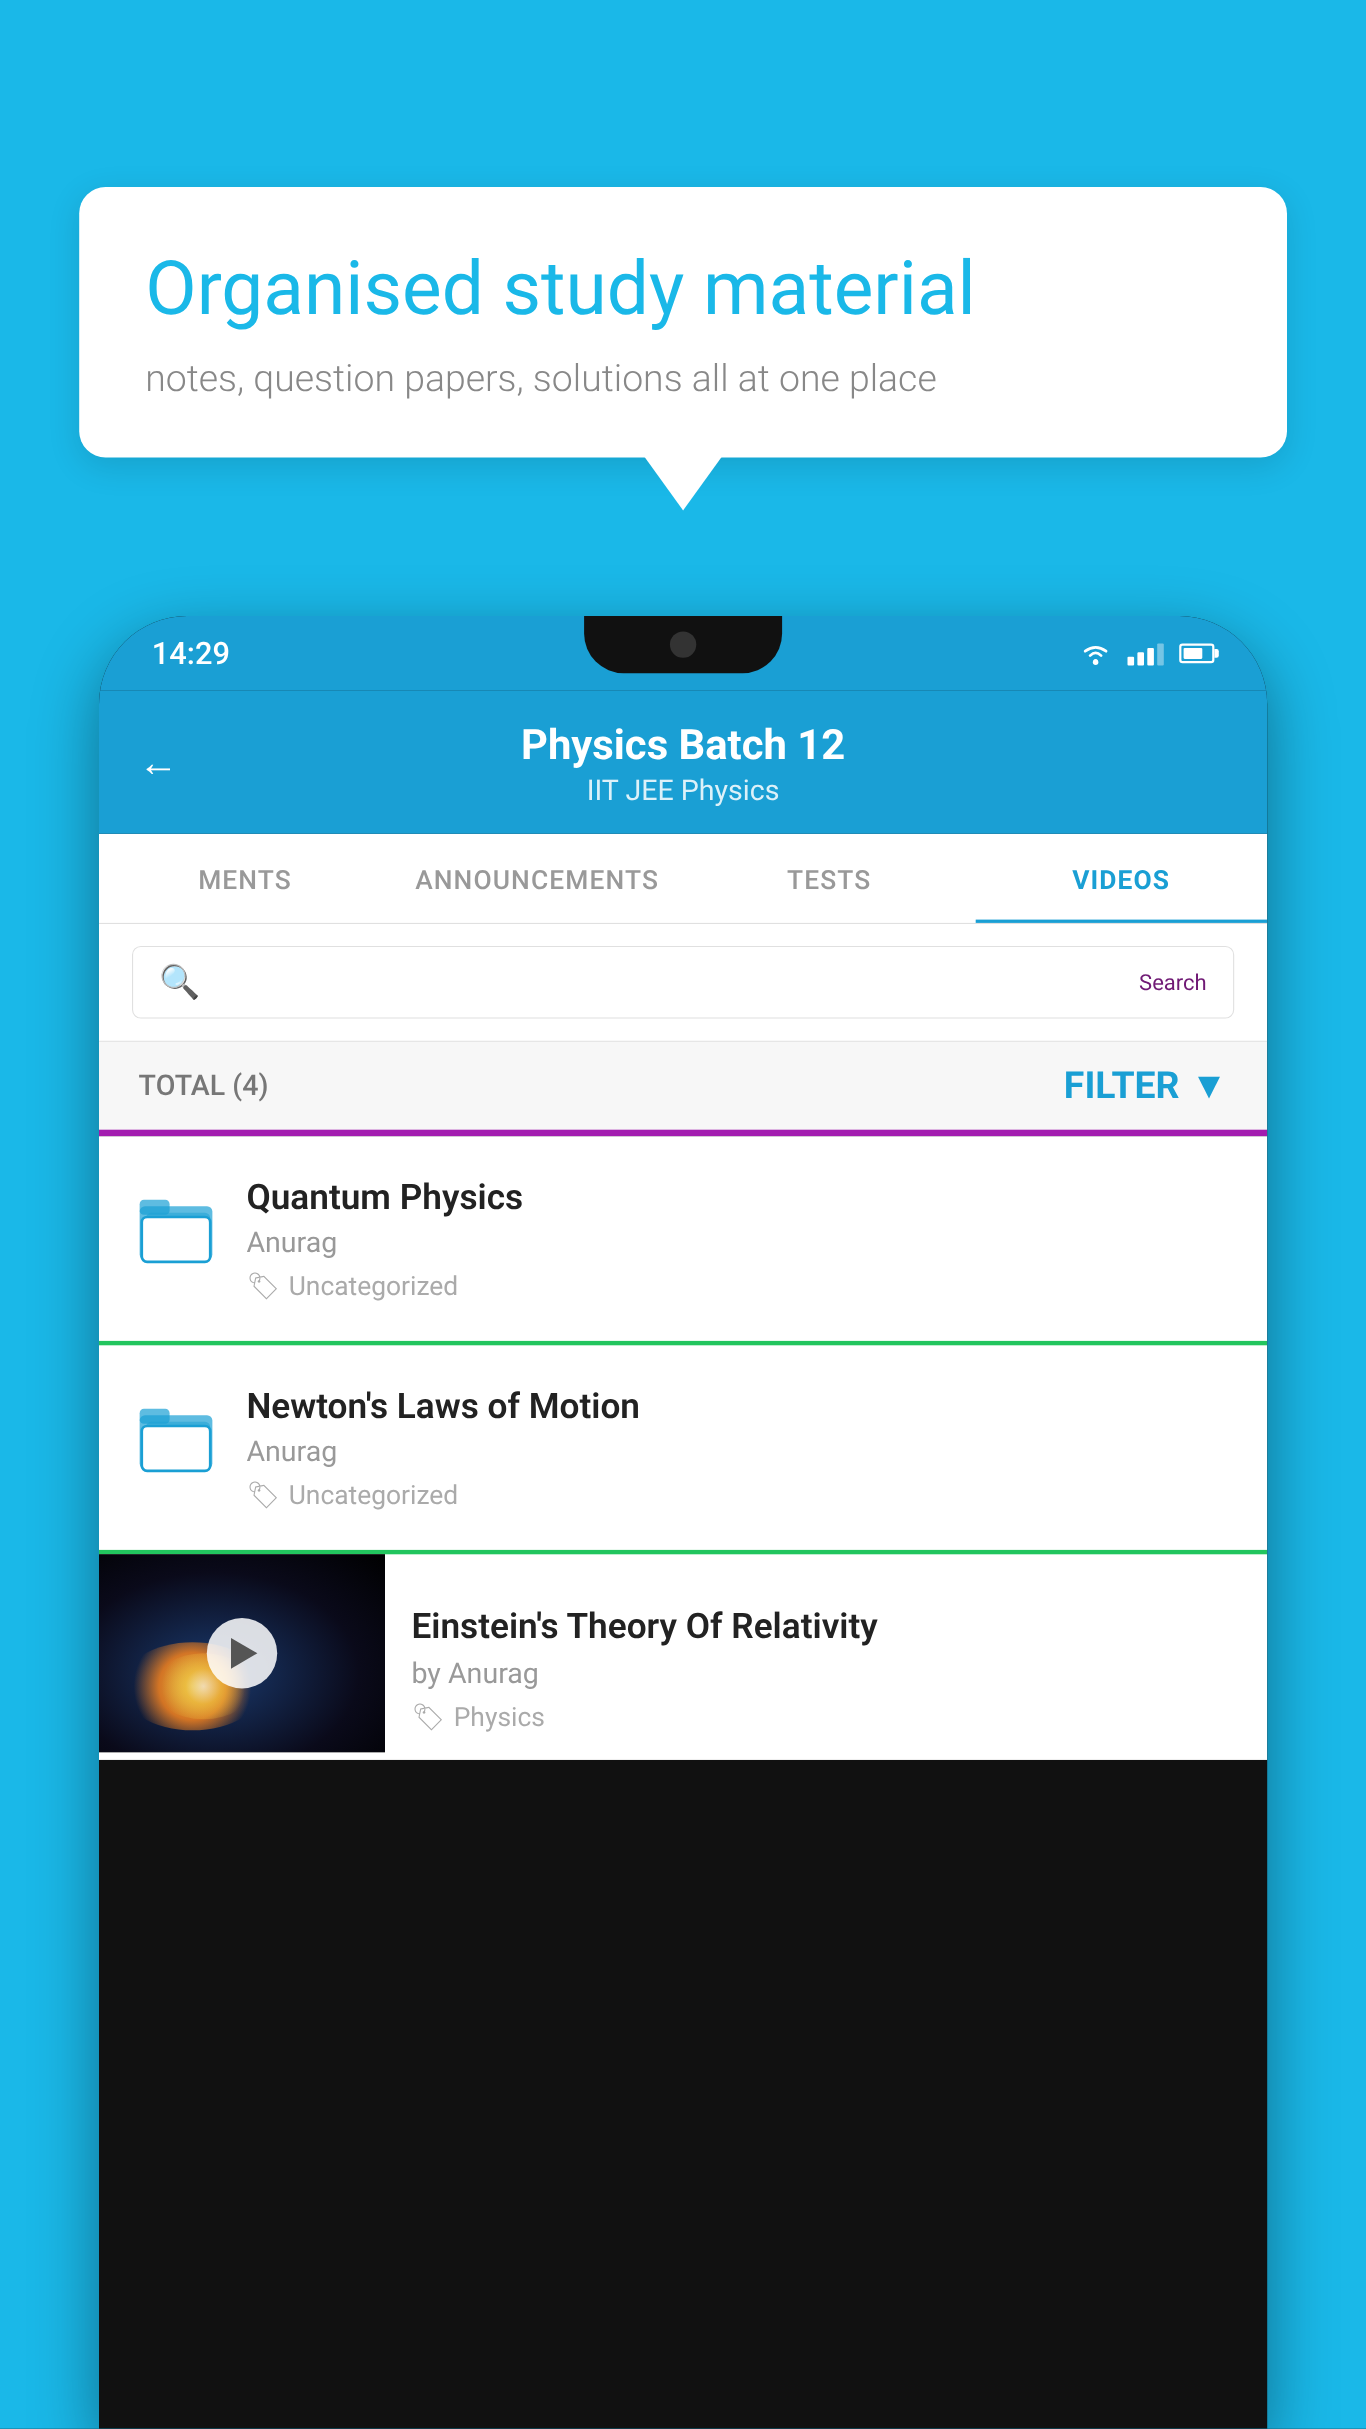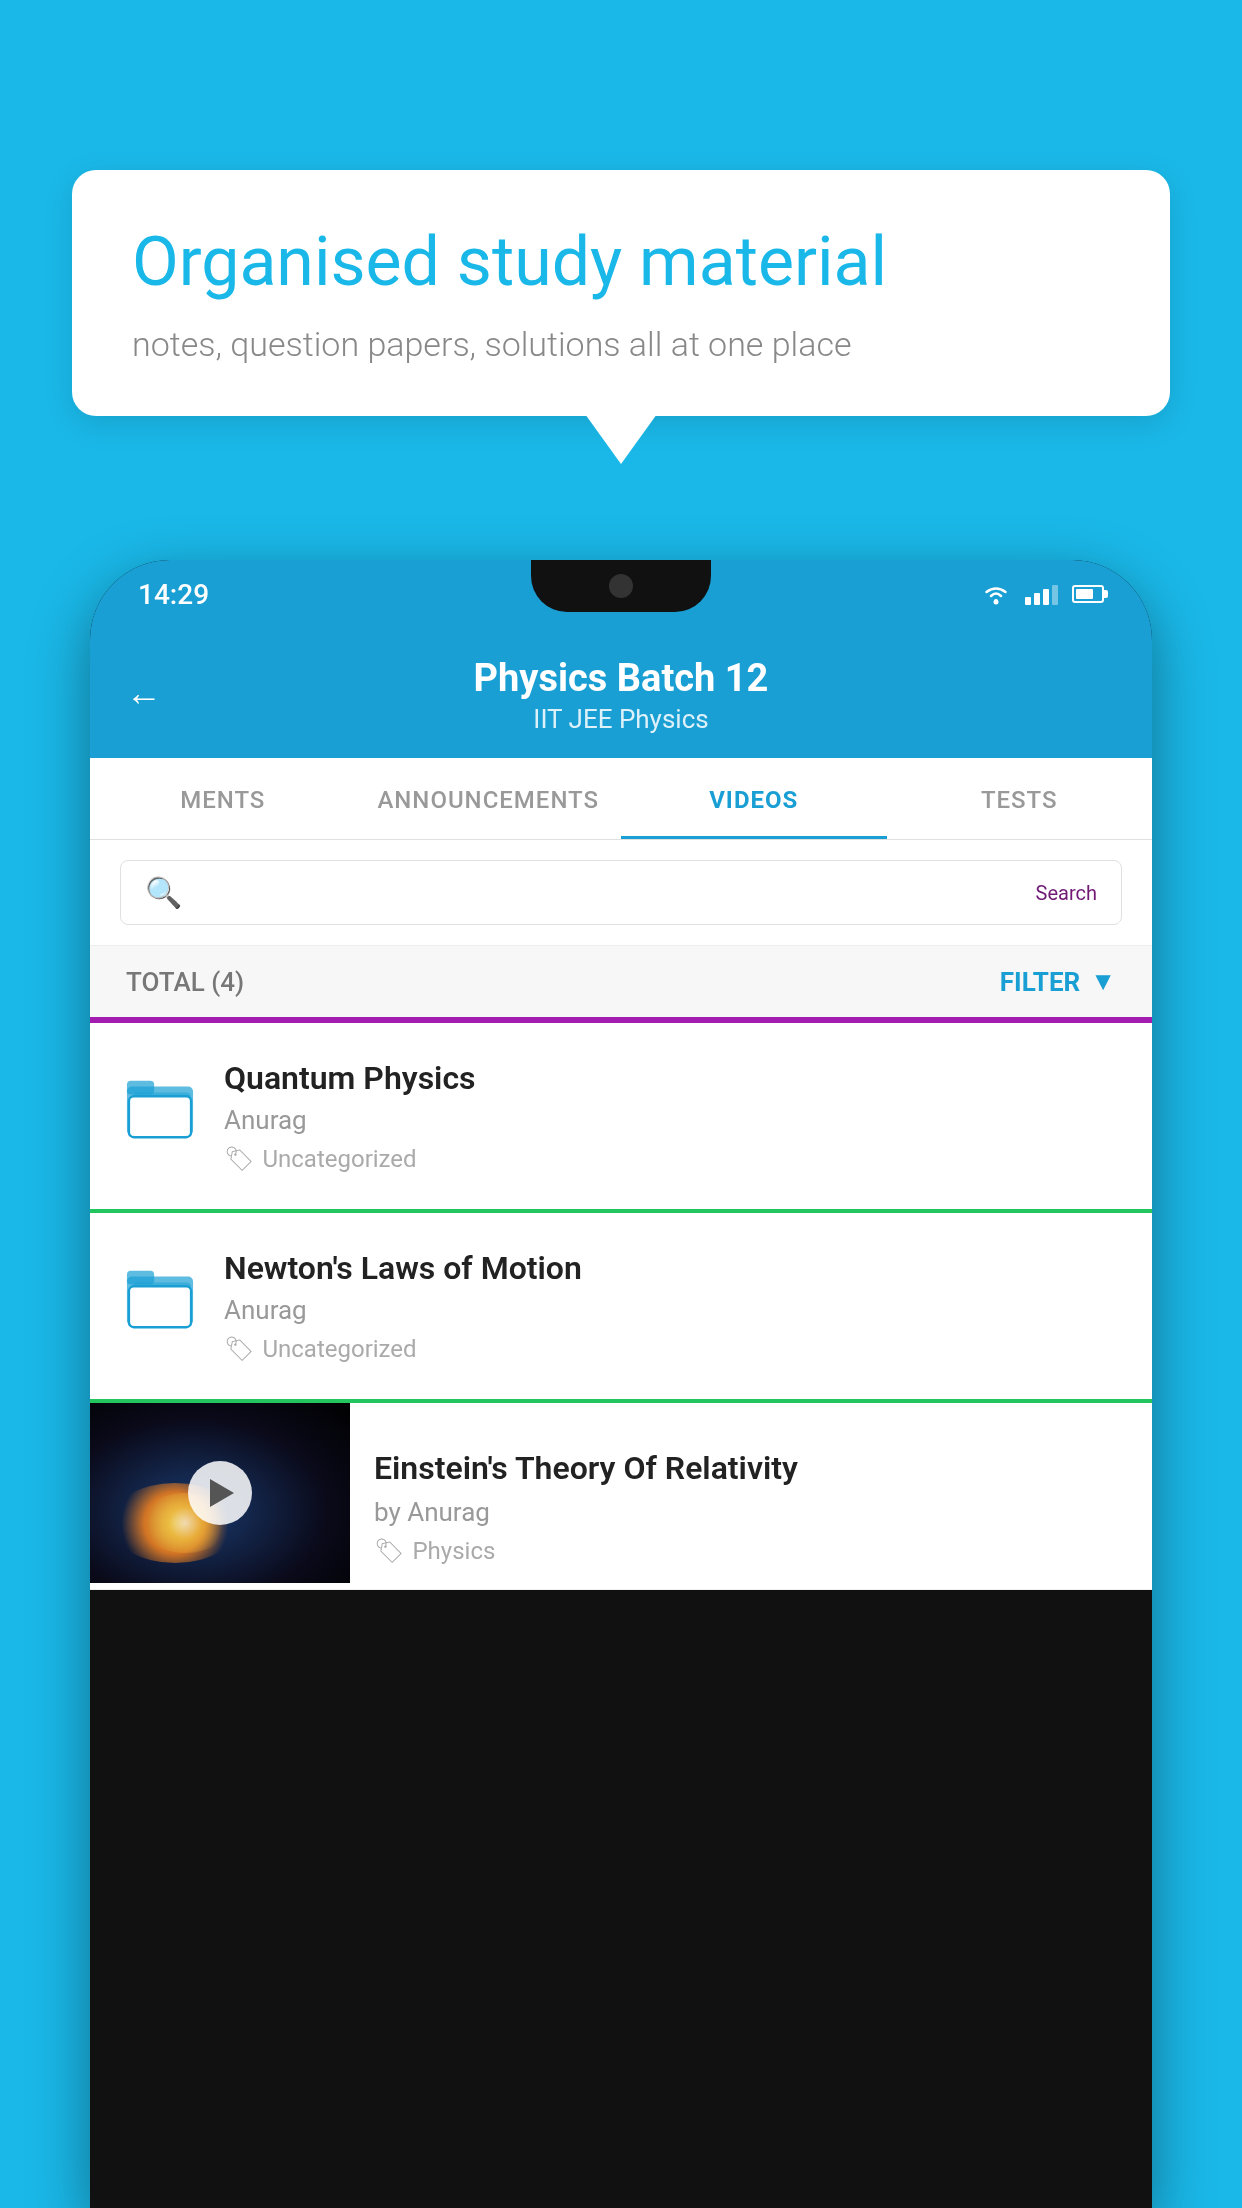--- a/index.html
+++ b/index.html
@@ -212,21 +212,21 @@
       font-size: 26px;
       color: #777;
       font-weight: 500;
     }
 
     .filter-btn {
       display: flex;
       align-items: center;
       gap: 10px;
       color: #1a9fd4;
-      font-size: 26px;
+      font-size: 34px;
       font-weight: 700;
       cursor: pointer;
     }
 
     
     .content-area {
       background: white;
       overflow: hidden;
     }
 
@@ -460,22 +460,22 @@
 
   <div class="app-header">
     <div class="back-arrow">←</div>
     <div class="header-title">Physics Batch 12</div>
     <div class="header-subtitle">IIT JEE   Physics</div>
   </div>
 
   <div class="tabs">
     <div class="tab">MENTS</div>
     <div class="tab">ANNOUNCEMENTS</div>
+    <div class="tab">TESTS</div>
     <div class="tab active">VIDEOS</div>
-    <div class="tab">TESTS</div>
   </div>
 
   <div class="search-container">
     <div class="search-bar">
       <span class="search-icon">🔍</span>
       <span class="search-input">Search</span>
     </div>
   </div>
 
   <div class="filter-row">

